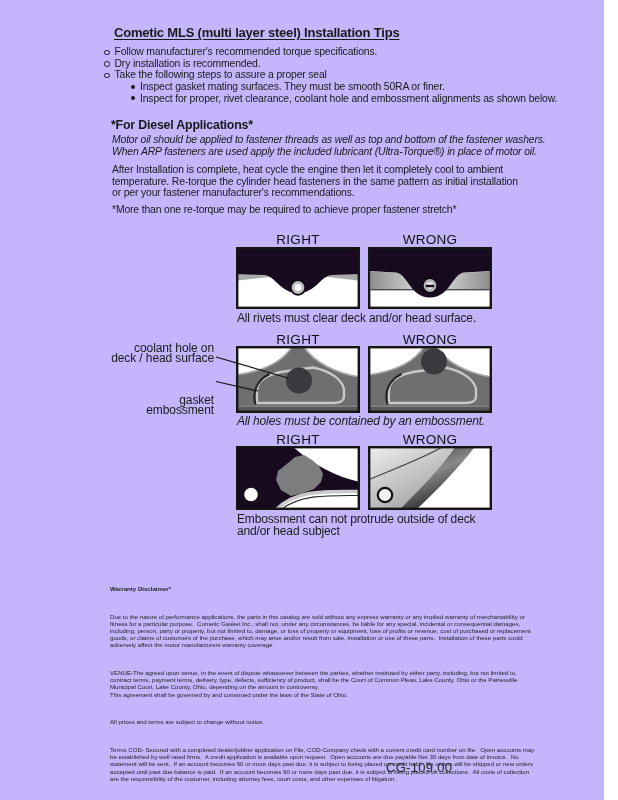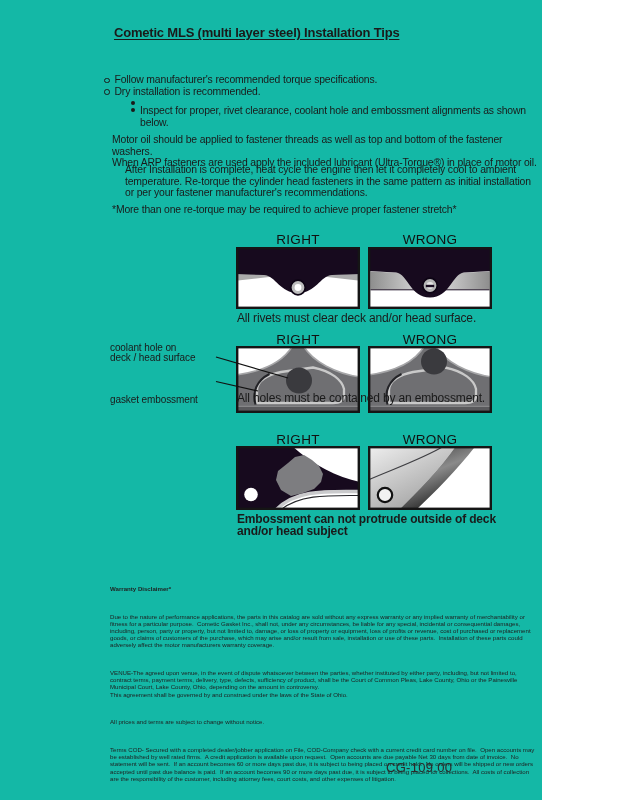--- a/index.html
+++ b/index.html
@@ -1,33 +1,33 @@
 <!DOCTYPE html>
 <html><head>
 <meta charset="utf-8">
 <style>
   html,body{margin:0;padding:0;background:#ffffff;}
-  .page{position:relative;width:542px;height:800px;background:#14b8a6;overflow:hidden;
+  .page{position:relative;width:604px;height:800px;background:#c4b5fd;overflow:hidden;
         font-family:"Liberation Sans",sans-serif;color:#1a1a1a;}
   .abs{position:absolute;}
   .title{left:114px;top:25px;font-size:13px;font-weight:bold;letter-spacing:-0.2px;
          text-decoration:underline;text-underline-offset:2px;}
-  .bullets{left:104px;top:46px;font-size:10.4px;line-height:11.7px;letter-spacing:-0.15px;margin-top:28px;}
+  .bullets{left:104px;top:46px;font-size:10.4px;line-height:11.7px;letter-spacing:-0.15px;}
   .brow{display:flex;align-items:flex-start;}
   .brow.sub{margin-left:27px;}
   .dot{flex:none;width:4px;height:4px;border-radius:50%;margin:3.5px 5px 0 0;}
   .dot.open{border:1px solid #1a1a1a;width:3.5px;height:3.5px;}
   .dot.fill{background:#1a1a1a;}
   .h2{left:111px;top:118px;font-size:12.4px;font-weight:bold;letter-spacing:-0.2px;}
   .para{font-size:10.4px;line-height:11.7px;letter-spacing:-0.15px;white-space:pre-line;}
   .dg-label{width:124px;text-align:center;font-size:13.5px;letter-spacing:0.3px;color:#111;}
   .dg-box{width:124px;background:#fff;}
   .dg-box svg{display:block;}
   .caption{font-size:12px;line-height:12.4px;letter-spacing:-0.15px;}
-  .ann{width:104px;font-size:10px;line-height:10.3px;letter-spacing:-0.1px;}
+  .ann{width:104px;text-align:right;font-size:12px;line-height:10.3px;letter-spacing:-0.1px;}
   .overlay{pointer-events:none;z-index:5;}
   .disc{left:110px;top:571px;width:470px;font-size:6.1px;line-height:7.05px;
         white-space:pre;color:#1f1f1f;}
   .disc .dhead{font-weight:bold;margin:0 0 7px 0;}
   .disc p{margin:0 0 6.8px 0;}
   .footer-code{left:386px;top:760px;font-size:13px;letter-spacing:0.3px;color:#2a2a2a;}
 </style>
 </head>
 <body>
 
@@ -37,32 +37,38 @@
 
   <div class="abs bullets">
     <div class="brow">
       <span class="dot open"></span>
       <span>Follow manufacturer's recommended torque specifications.</span>
     </div>
     <div class="brow">
       <span class="dot open"></span>
       <span>Dry installation is recommended.</span>
     </div>
+    <div class="brow">
+      <span class="dot open"></span>
+      <span>Take the following steps to assure a proper seal</span>
+    </div>
     <div class="brow sub">
       <span class="dot fill"></span>
+      <span>Inspect gasket mating surfaces.  They must be smooth 50RA or finer.</span>
     </div>
     <div class="brow sub">
       <span class="dot fill"></span>
       <span>Inspect for proper, rivet clearance, coolant hole and embossment alignments as shown below.</span>
     </div>
   </div>
 
-  <div class="abs para" style="left:112px;top:134px;">Motor oil should be applied to fastener threads as well as top and bottom of the fastener washers.
+  <div class="abs h2">*For Diesel Applications*</div>
+  <div class="abs para" style="left:112px;top:134px;font-style:italic;">Motor oil should be applied to fastener threads as well as top and bottom of the fastener washers.
 When ARP fasteners are used apply the included lubricant (Ultra-Torque®) in place of motor oil.</div>
-  <div class="abs para" style="left:112px;top:164px;margin-left:13px;">After Installation is complete, heat cycle the engine then let it completely cool to ambient
+  <div class="abs para" style="left:112px;top:164px;">After Installation is complete, heat cycle the engine then let it completely cool to ambient
 temperature. Re-torque the cylinder head fasteners in the same pattern as initial installation
 or per your fastener manufacturer's recommendations.</div>
   <div class="abs para" style="left:112px;top:204px;">*More than one re-torque may be required to achieve proper fastener stretch*</div>
 
   <div class="abs dg-label" style="left:236px;top:232px;">RIGHT</div>
   <div class="abs dg-label" style="left:368px;top:232px;">WRONG</div>
 
   <div class="abs dg-box" style="left:236px;top:247px;height:62px;">
     <svg viewBox="0 0 124 62" width="124" height="62">
       <polygon points="2,26.5 46,28.5 2,33.5" fill="#ababab"></polygon>
@@ -124,21 +130,21 @@
       <path d="M0 29 C30 25 48 14 56.5 0 L67.5 0 C77 16 100 27.5 124 31 V67 H0 Z" fill="#6f6f72"></path>
       <path d="M0 29 C30 25 48 14 56.5 0 M67.5 0 C77 16 100 27.5 124 31" fill="none" stroke="#a6a6a8" stroke-width="1.6"></path>
       <path d="M21 57 V44 C21 35 32 28.5 45 26 L77 21.5 C96 25.5 106 34 108 43 V50 C108 55 104 57 97 57 H28 C24 57 21 57 21 57 Z" fill="none" stroke="#c9c9c9" stroke-width="2.3" stroke-linejoin="round"></path>
       <path d="M19.5 58.5 C16 46 20.5 34.5 33.5 28" fill="none" stroke="#232327" stroke-width="2"></path>
       <circle cx="66" cy="15.5" r="13" fill="#3a3a3e"></circle>
       <rect x="0" y="60.5" width="124" height="6.5" fill="#59595c"></rect>
       <line x1="0" y1="60.3" x2="124" y2="60.3" stroke="#8f8f92" stroke-width="1"></line>
       <rect x="1.2" y="1.2" width="121.6" height="64.6" fill="none" stroke="#151515" stroke-width="2.4"></rect>
     </svg>
   </div>
-  <div class="abs caption" style="left:237px;top:392px;">All holes must be contained by an embossment.</div>
+  <div class="abs caption" style="left:237px;top:415px;font-style:italic;">All holes must be contained by an embossment.</div>
 
   <div class="abs dg-label" style="left:236px;top:432px;">RIGHT</div>
   <div class="abs dg-label" style="left:368px;top:432px;">WRONG</div>
 
   <div class="abs dg-box" style="left:236px;top:446px;height:64px;">
     <svg viewBox="0 0 124 64" width="124" height="64">
       <path d="M0 0 H56 C77 19 101 31 124 36 V46 C92 42.5 61 43.5 42 64 H0 Z" fill="#170a1e"></path>
       <polygon points="42,25 52,17 59,11 68,9 76,14 83,20 87,28 85,36 78,43 67,47 55,50 45,44 40,34" fill="#7d7d80"></polygon>
       <path d="M40 64 C60 43 92 45.5 124 45.5" fill="none" stroke="#cacacc" stroke-width="3.6"></path>
       <path d="M44.5 64 C64 48 94 49.5 124 49.5" fill="none" stroke="#26262a" stroke-width="1.2"></path>
@@ -159,21 +165,21 @@
             <stop offset="1" stop-color="#1c1c1c"></stop>
         </linearGradient>
       </defs>
       <path d="M0 0 H88 C72 23 50 45 31 64 H0 Z" fill="url(#gGray)"></path>
       <path d="M0 34 C28 22 56 12 76 0" fill="none" stroke="#3e3e42" stroke-width="1.1"></path>
       <path d="M88 0 H107.5 C89 24 67 46 48 64 H31 C50 45 72 23 88 0 Z" fill="url(#gDark)"></path>
       <circle cx="17" cy="49" r="7.2" fill="#f2f2f2" stroke="#111111" stroke-width="2.2"></circle>
       <rect x="1.2" y="1.2" width="121.6" height="61.6" fill="none" stroke="#151515" stroke-width="2.4"></rect>
     </svg>
   </div>
-  <div class="abs caption" style="left:237px;top:513px;font-weight:bold;">
+  <div class="abs caption" style="left:237px;top:513px;">
     <div>Embossment can not protrude outside of deck</div>
     <div>and/or head subject</div>
   </div>
 
   <svg class="abs overlay" style="left:0;top:230px;" width="618" height="315" viewBox="0 0 618 315">
     <line x1="216" y1="127" x2="288" y2="148" stroke="#111" stroke-width="1.2"></line>
     <line x1="216" y1="151.5" x2="258" y2="161" stroke="#111" stroke-width="1.2"></line>
   </svg>
 
   <div class="abs disc">

